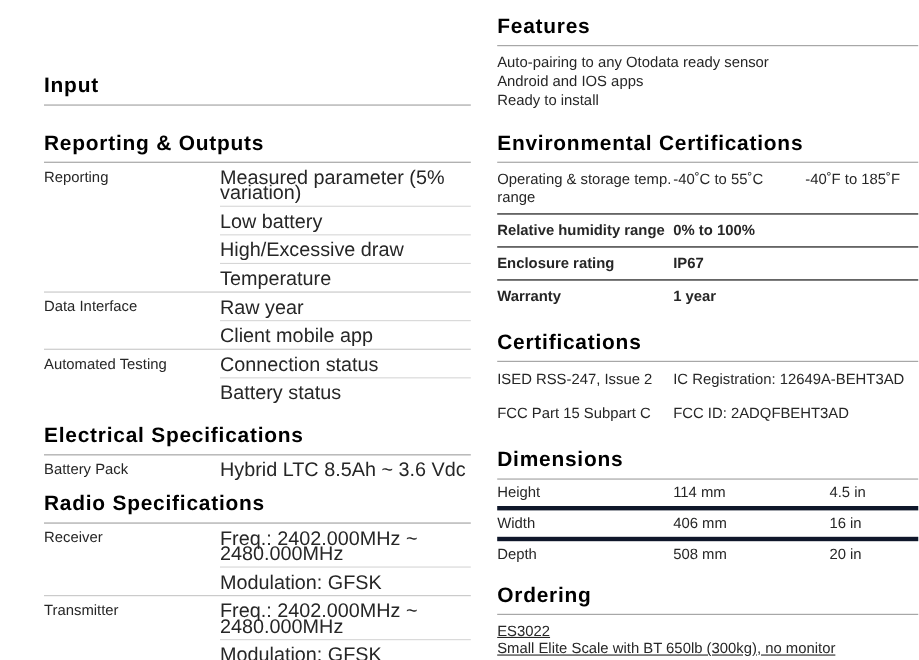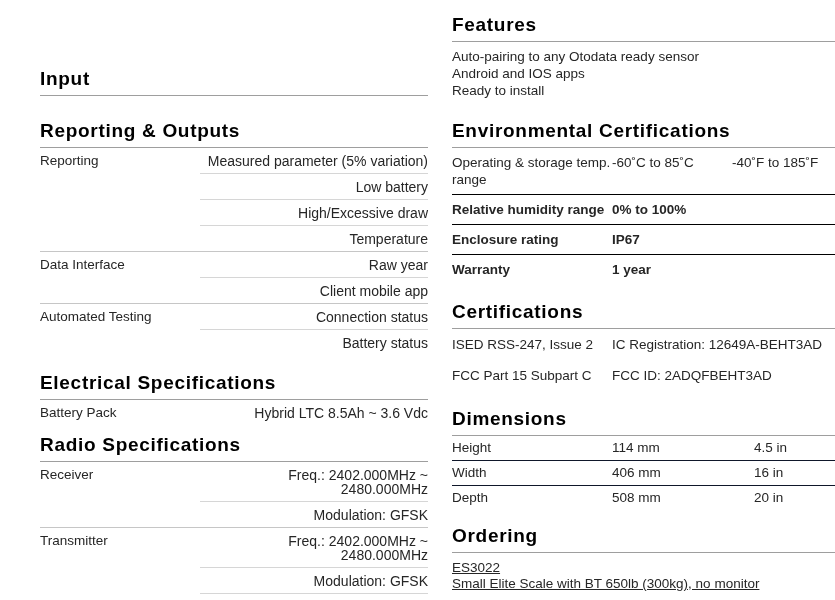--- a/index.html
+++ b/index.html
@@ -18,36 +18,36 @@
     padding-bottom:5px;border-bottom:1px solid #9e9e9e;
   }
   .body-text{font-size:13.5px;line-height:17px;color:#262626;padding:7px 0;}
 
   
   .spec-table{width:100%;}
   .lgroup{display:flex;}
   .lgroup + .lgroup{border-top:1px solid #c6c6c6;}
   .lcell-label{width:160px;flex:0 0 160px;font-size:13.5px;line-height:14px;padding:6px 0 5px 0;}
   .lcell-values{flex:1;min-width:0;}
-  .lvalue{font-size:14px;line-height:14px;padding:6px 0 5px 0;text-align:right;}
+  .lvalue{font-size:18px;line-height:14px;padding:6px 0 5px 0;}
   .lvalue + .lvalue{border-top:1px solid #d6d6d6;}
 
   
   .erow{display:flex;align-items:flex-start;}
   .erow + .erow{border-top:1px solid #000000;font-weight:bold;}
   .ecell-label{width:160px;flex:0 0 160px;font-size:13.5px;line-height:17px;padding:6px 0;}
   .ecell-v1{width:120px;flex:0 0 120px;font-size:13.5px;line-height:17px;padding:6px 0;}
   .ecell-v2{flex:1;font-size:13.5px;line-height:17px;padding:6px 0;}
 
   .crow{display:flex;}
   .ccell-label{width:160px;flex:0 0 160px;font-size:13.5px;line-height:17px;padding:7px 0;}
   .ccell-value{flex:1;font-size:13.5px;line-height:17px;padding:7px 0;}
 
   .drow{display:flex;}
-  .drow + .drow{border-top:1px solid #0f172a;}
+  .drow + .drow{border-top:4px solid #0f172a;}
   .dcell-label{width:160px;flex:0 0 160px;font-size:13.5px;line-height:14px;padding:5px 0;}
   .dcell-metric{width:142px;flex:0 0 142px;font-size:13.5px;line-height:14px;padding:5px 0;}
   .dcell-imperial{flex:1;font-size:13.5px;line-height:14px;padding:5px 0;}
 
   .feature-list{padding-top:6px;}
   .feature-item{font-size:13.5px;line-height:17px;}
 
   .order-list{padding-top:7px;}
   .order-item{margin-bottom:17px;text-decoration:underline;}
   .order-code{font-size:13.5px;line-height:16px;}
@@ -145,21 +145,21 @@
       <div class="feature-item">Android and IOS apps</div>
       <div class="feature-item">Ready to install</div>
     </div>
   </div>
 
   <div>
     <div class="section-title mt-env">Environmental Certifications</div>
     <div>
       <div class="erow">
         <div class="ecell-label">Operating &amp; storage temp. range</div>
-        <div class="ecell-v1">-60˚C to 85˚C</div>
+        <div class="ecell-v1">-40˚C to 55˚C</div>
         <div class="ecell-v2">-40˚F to 185˚F</div>
       </div>
       <div class="erow">
         <div class="ecell-label">Relative humidity range</div>
         <div class="ecell-v1">0% to 100%</div>
         <div class="ecell-v2"></div>
       </div>
       <div class="erow">
         <div class="ecell-label">Enclosure rating</div>
         <div class="ecell-v1">IP67</div>

